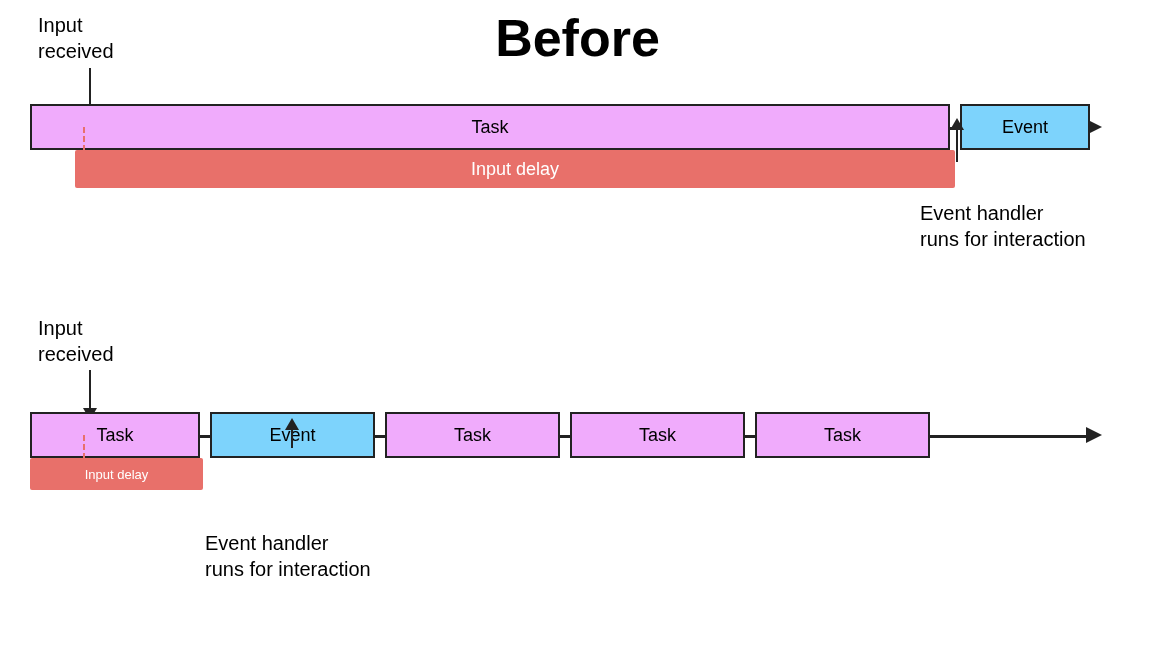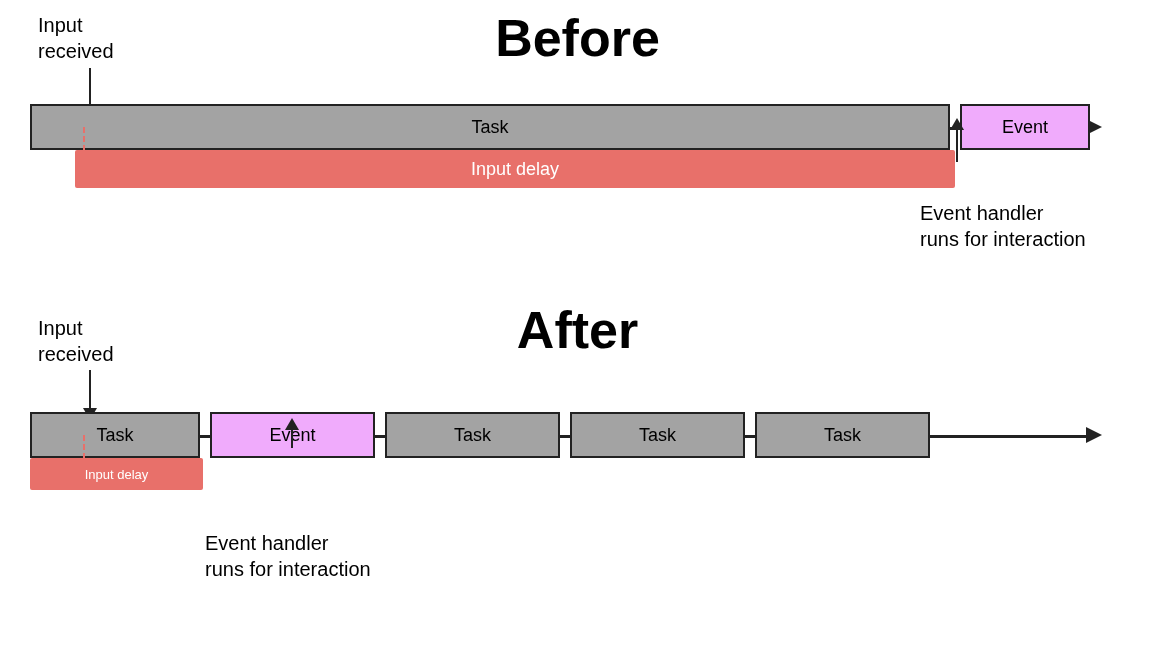--- a/index.html
+++ b/index.html
@@ -46,24 +46,24 @@
     .block {
       position: absolute;
       display: flex;
       align-items: center;
       justify-content: center;
       font-size: 18px;
       font-weight: 500;
       border: 2px solid #222;
     }
     .block-task {
-      background: #a3a3a3;
+      background: #f0abfc;
     }
     .block-event {
-      background: #f0abfc;
+      background: #7dd3fc;
     }
     .block-input-delay {
       background: #e8706a;
       color: white;
     }
 
     
     .v-arrow {
       position: absolute;
       display: flex;
@@ -140,21 +140,20 @@
   <div class="v-arrow" style="left: 950px; top: 118px; flex-direction: column-reverse;">
     <div class="v-arrow-line" style="height: 32px;"></div>
     <div class="v-arrow-head-up"></div>
   </div>
 
   <div class="label" style="left: 920px; top: 200px;">
     <span style="white-space: pre-line;">Event handler
 runs for interaction</span>
   </div>
 
-  <div class="section-title" style="top: 300px;">After</div>
 
   <div class="label" style="left: 38px; top: 315px; text-align: left;">
     <span style="white-space: pre-line;">Input
 received</span>
   </div>
 
   <div class="v-arrow" style="left: 83px; top: 370px;">
     <div class="v-arrow-line" style="height: 38px;"></div>
     <div class="v-arrow-head-down"></div>
   </div>

